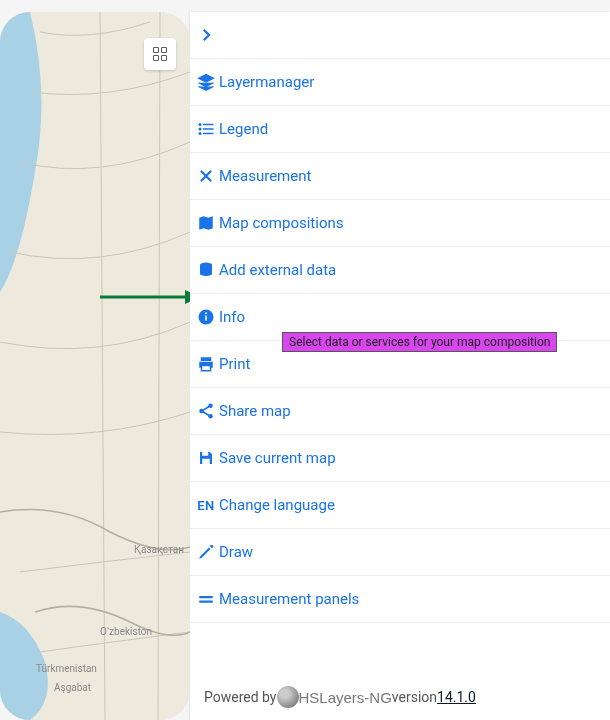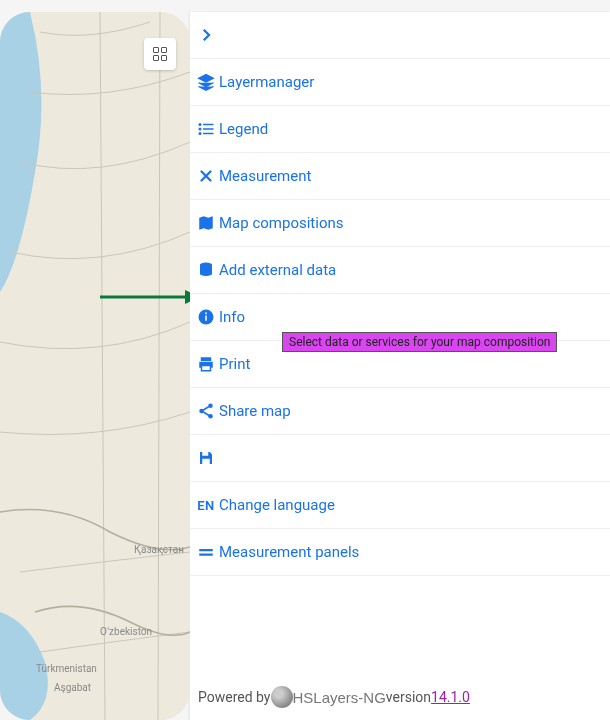--- a/index.html
+++ b/index.html
@@ -113,40 +113,40 @@
     background: #d946ef;
     border: 1px solid #555;
     padding: 2px 6px;
     font-size: 12px;
     color: #222;
     white-space: nowrap;
     z-index: 10;
   }
   .footer {
     margin-top: auto;
-    padding: 12px 8px;
+    padding: 12px 14px;
     font-size: 14px;
     color: #555;
     display: flex;
     align-items: center;
   }
   .footer-logo {
     width: 22px;
     height: 22px;
     border-radius: 50%;
     background: radial-gradient(circle at 35% 35%, #ccc 20%, #888 70%);
     position: relative;
     display:inline-block;
   }
   .footer-brand {
     font-family: Liberation Sans, sans-serif;
     color: #777;
     font-size: 15px;
   }
-  .footer a { color: #a21caf; }
+  .footer a { color: #0f172a; }
 </style>
 </head>
 <body>
 
 <div class="top-bar"></div>
 <div class="container">
 
   <div class="map-area">
     <svg class="map-svg" viewBox="0 0 190 708">
       <rect x="0" y="0" width="190" height="708" fill="#edeadd"></rect>
@@ -288,27 +288,36 @@
     </div>
 
     <div class="sidebar-item">
       <span class="icon-slot">
         <svg viewBox="0 0 24 24" fill="currentColor">
             <path d="M4 4h13l3 3v13H4V4z"></path>
             <rect x="7" y="4" width="8" height="5" fill="#fff"></rect>
             <rect x="7" y="13" width="10" height="7" fill="#fff"></rect>
           </svg>
       </span>
+      <span>Save current map</span>
     </div>
 
     <div class="sidebar-item">
       <span class="icon-slot icon-en">EN</span>
       <span>Change language</span>
     </div>
 
+    <div class="sidebar-item">
+      <span class="icon-slot">
+        <svg viewBox="0 0 24 24" fill="currentColor">
+            <path d="M3 21l3-1 12-12-2-2L4 18l-1 3zM17 4l3 3 1-1a2 2 0 0 0-3-3l-1 1z"></path>
+          </svg>
+      </span>
+      <span>Draw</span>
+    </div>
 
     <div class="sidebar-item">
       <span class="icon-slot">
         <svg viewBox="0 0 24 24" fill="currentColor">
             <rect x="3" y="8" width="18" height="3"></rect>
             <rect x="3" y="14" width="18" height="3"></rect>
           </svg>
       </span>
       <span>Measurement panels</span>
     </div>

